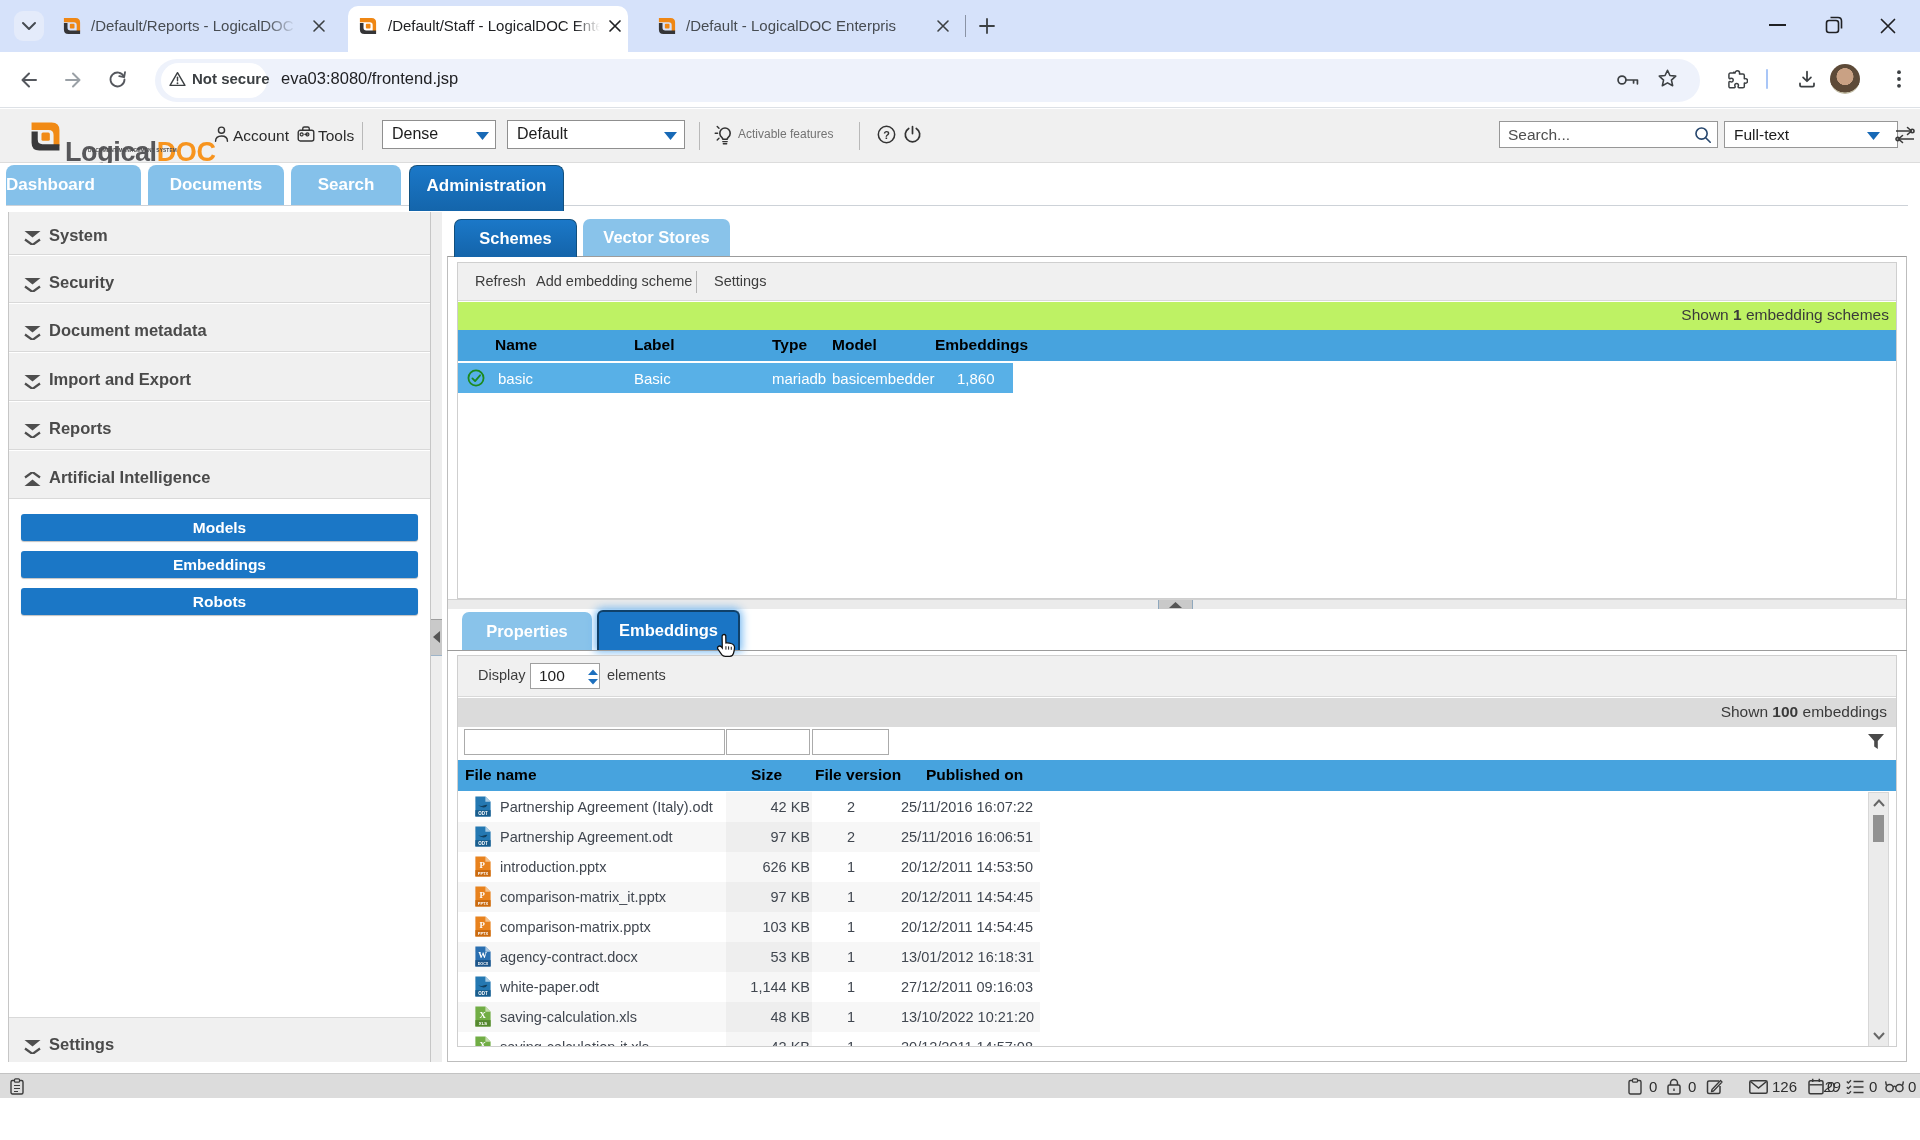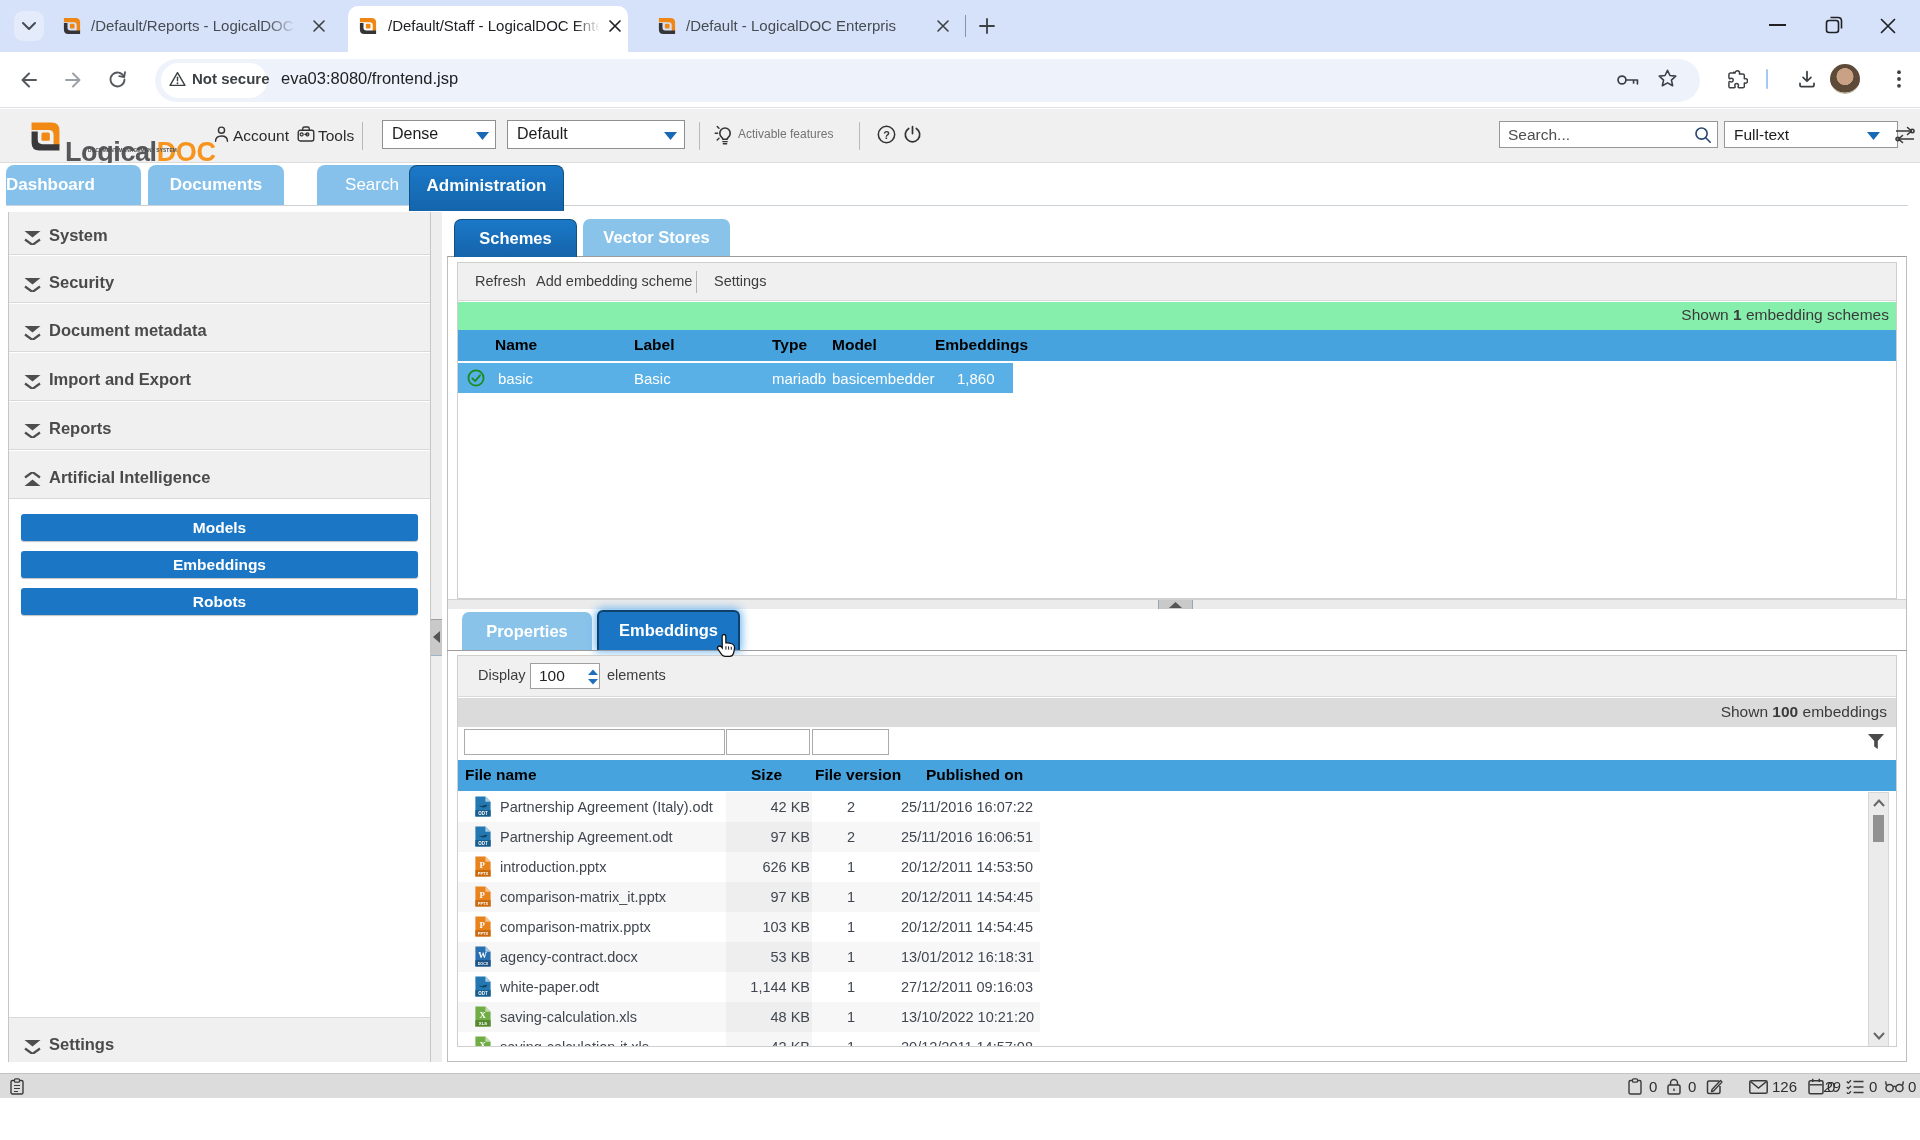--- a/index.html
+++ b/index.html
@@ -181,21 +181,21 @@
     </div>
     <svg class="abs" style="left:1894px;top:15px;" width="22" height="22" viewBox="0 0 22 22">
         <path d="M2 7 H17 M20 7 a1.7 1.7 0 1 0 -3.4 0 a1.7 1.7 0 0 0 3.4 0 M20 15 H5 M2 15 a1.7 1.7 0 1 0 3.4 0 a1.7 1.7 0 0 0 -3.4 0" fill="none" stroke="#3a3a3a" stroke-width="1.6"></path>
         <path d="M13.5 3.5 L17.5 7 L13.5 10.5 M8.5 11.5 L4.5 15 L8.5 18.5" fill="none" stroke="#3a3a3a" stroke-width="1.6" stroke-linejoin="round" stroke-linecap="round"></path>
       </svg>
   </div>
   <div id="nav-tabs" class="abs" style="left:0;top:163px;width:1920px;height:49px;background:#fff;z-index:5;">
     <div class="abs" style="left:6px;top:42px;width:1902px;height:1px;background:#cdd2d8;"></div>
     <div class="abs" style="left:6px;top:2px;width:135px;height:40px;background:#85c1ea;border-radius:8px 8px 0 0;text-align:left;line-height:40px;font-size:17px;font-weight:bold;color:#fff;">Dashboard</div>
     <div class="abs" style="left:148px;top:2px;width:136px;height:40px;background:#85c1ea;border-radius:8px 8px 0 0;text-align:center;line-height:40px;font-size:17px;font-weight:bold;color:#fff;">Documents</div>
-    <div class="abs" style="left:291px;top:2px;width:110px;height:40px;background:#85c1ea;border-radius:8px 8px 0 0;text-align:center;line-height:40px;font-size:17px;font-weight:normal;color:#fff;margin-left:26px;">Search</div>
+    <div class="abs" style="left:291px;top:2px;width:110px;height:40px;background:#85c1ea;border-radius:8px 8px 0 0;text-align:center;line-height:40px;font-size:17px;font-weight:bold;color:#fff;">Search</div>
     <div class="abs" style="left:409px;top:2px;width:155px;height:46px;background:linear-gradient(#1b78c8,#1465ab);border:1px solid #12507e;border-bottom:none;border-radius:8px 8px 0 0;text-align:center;line-height:40px;font-size:17px;font-weight:bold;color:#fff;">Administration</div>
   </div>
   <div id="sidebar" class="abs" style="left:8px;top:208px;width:423px;height:854px;background:#fff;border:1px solid #c6c6c6;">
     <div class="sbsec" style="top:0px;height:46px;">
         <svg class="chev" width="19" height="15" viewBox="0 0 19 15">
           <path d="M1.5 1 H17.5 L9.5 7.5 Z" fill="#4e4e4e"></path>
           <path d="M2 9.5 L9.5 15 L17 9.5" fill="none" stroke="#4e4e4e" stroke-width="2.2"></path>
         </svg>
         <span>System</span>
       </div>
@@ -256,21 +256,21 @@
     <div class="abs" style="left:7px;top:14px;width:123px;height:38px;background:linear-gradient(#1b78c8,#1464aa);border:1px solid #114f7d;border-bottom:none;border-radius:7px 7px 0 0;text-align:center;line-height:36px;font-size:16.5px;font-weight:bold;color:#fff;">Schemes</div>
     <div class="abs" style="left:136px;top:14px;width:147px;height:37px;background:#89c3ea;border-radius:7px 7px 0 0;text-align:center;line-height:37px;font-size:16.5px;font-weight:bold;color:#fff;">Vector Stores</div>
 
     <div class="abs" style="left:10px;top:57px;width:1440px;height:337px;border:1px solid #cfcfcf;background:#fff;">
       <div class="abs" style="left:0;top:0;width:1438px;height:38px;background:#f0f0f0;border-bottom:1px solid #d9d9d9;">
         <span class="tbt" style="left:17px;">Refresh</span>
           <span class="tbt" style="left:78px;">Add embedding scheme</span>
         <div class="abs" style="left:238px;top:8px;width:1px;height:22px;background:#b5b5b5;"></div>
         <span class="tbt" style="left:256px;">Settings</span>
       </div>
-      <div class="abs" style="left:0;top:39px;width:1438px;height:28px;background:#86efac;">
+      <div class="abs" style="left:0;top:39px;width:1438px;height:28px;background:#bef264;">
         <div class="abs" style="right:7px;top:4px;font-size:15.5px;color:#3a3a3a;">Shown <b>1</b> embedding schemes</div>
       </div>
       <div class="abs" style="left:0;top:67px;width:1438px;height:31px;background:#47a3de;">
         <span class="gh" style="left:37px;">Name</span>
           <span class="gh" style="left:176px;">Label</span>
           <span class="gh" style="left:314px;">Type</span>
           <span class="gh" style="left:374px;">Model</span>
           <span class="gh" style="left:477px;">Embeddings</span>
       </div>
       <div class="abs" style="left:0;top:100px;width:555px;height:30px;background:#58b0e7;">

